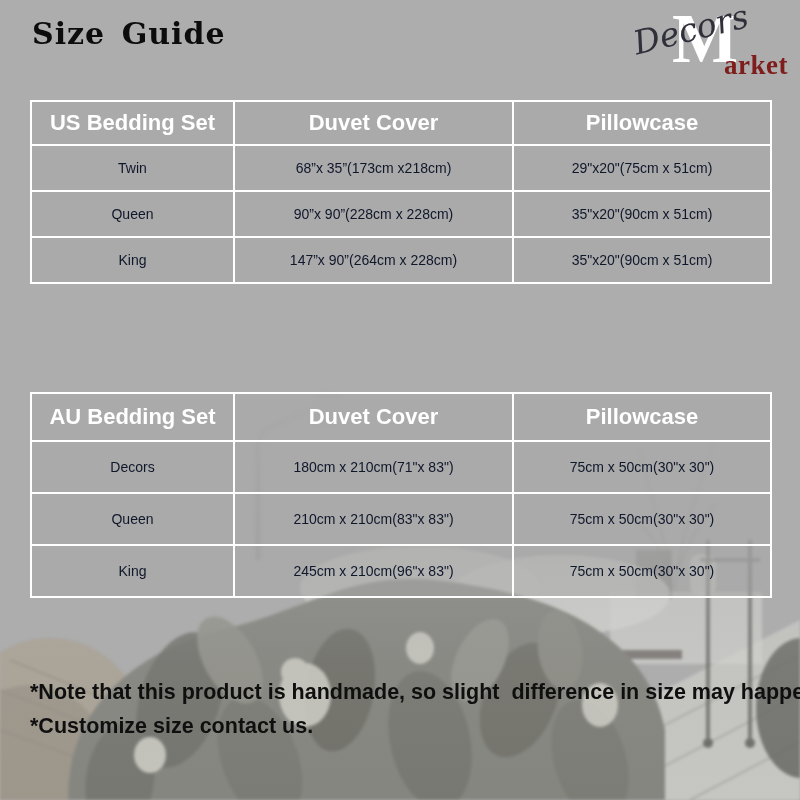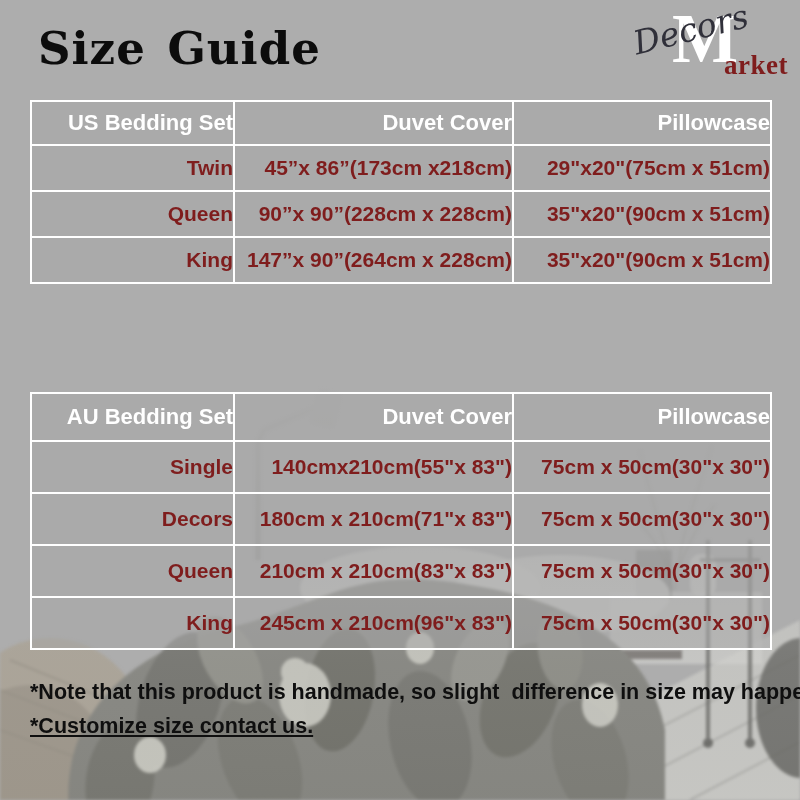--- a/index.html
+++ b/index.html
@@ -16,23 +16,23 @@
       rgba(173,173,173,1) 0%,
       rgba(173,173,173,1) 46%,
       rgba(173,173,173,0.82) 53%,
       rgba(173,173,173,0.55) 63%,
       rgba(173,173,173,0.34) 72%,
       rgba(173,173,173,0.20) 83%,
       rgba(173,173,173,0.12) 100%);
   }
   
   .page-title {
-    position:absolute; left:32px; top:16px; margin:6px;
+    position:absolute; left:32px; top:16px; margin:0;
     font-family:"DejaVu Serif", serif; font-weight:bold;
-    font-size:45px; letter-spacing:1px; word-spacing:5px; color:#0c0c0c;
+    font-size:30px; letter-spacing:1px; word-spacing:5px; color:#0c0c0c;
   }
   .logo { position:absolute; left:638px; top:12px; width:160px; height:78px; }
   .logo-initial {
     position:absolute; left:34px; top:-8px;
     font-family:"Liberation Serif", serif; font-weight:bold;
     font-size:70px; line-height:1; color:#ffffff;
   }
   .logo-rest {
     position:absolute; left:86px; top:38px;
     font-family:Liberation Serif, serif; font-weight:bold;
@@ -51,35 +51,35 @@
     border-collapse:collapse; table-layout:fixed;
   }
   #table-us { top:100px; }
   #table-au { top:392px; }
   .size-table col.c1 { width:203px; }
   .size-table col.c2 { width:279px; }
   .size-table col.c3 { width:258px; }
   .size-table th, .size-table td {
     border:2.5px solid #ffffff;
     background:rgba(167,167,167,0.55);
-    text-align:right; vertical-align:middle;
+    text-align:center; vertical-align:middle;
     color:#ffffff; padding:0; overflow:hidden; white-space:nowrap;
   }
   .size-table th { font-size:22px; font-weight:bold; }
   #table-us th { height:42px; }
   #table-us td { height:44px; }
   #table-au th { height:46px; }
   #table-au td { height:50px; }
-  .size-table td { font-size:21px; font-weight:bold; color:#7f1d1d; }
+  .size-table td { font-size:14px; font-weight:normal; color:#0f172a; }
   
   .footnotes { position:absolute; left:30px; top:681px; width:755px; color:#0f0f0f; }
   .note-line {
     font-size:21.5px; font-weight:bold; line-height:23px; white-space:pre;
   }
-  .note-line.second-note { margin-top:11px;text-decoration:underline; }
+  .note-line.second-note { margin-top:11px; }
 </style>
 </head>
 <body>
 
 <div class="stage">
 
   <svg class="photo-svg" viewBox="0 0 800 800" aria-hidden="true">
 
     <polygon points="450,800 800,620 800,800" fill="#c9c9c5"></polygon>
     <g stroke="#a6a6a2" stroke-width="2" opacity="0.8">
@@ -167,21 +167,21 @@
     <thead>
       <tr>
         <th>US Bedding Set</th>
         <th>Duvet Cover</th>
         <th>Pillowcase</th>
       </tr>
     </thead>
     <tbody>
       <tr>
         <td>Twin</td>
-        <td>45”x 86”(173cm x218cm)</td>
+        <td>68”x 35”(173cm x218cm)</td>
         <td>29"x20"(75cm x 51cm)</td>
       </tr>
       <tr>
         <td>Queen</td>
         <td>90”x 90”(228cm x 228cm)</td>
         <td>35"x20"(90cm x 51cm)</td>
       </tr>
       <tr>
         <td>King</td>
         <td>147”x 90”(264cm x 228cm)</td>
@@ -198,25 +198,20 @@
       </colgroup>
     <thead>
       <tr>
         <th>AU Bedding Set</th>
         <th>Duvet Cover</th>
         <th>Pillowcase</th>
       </tr>
     </thead>
     <tbody>
       <tr>
-        <td>Single</td>
-        <td>140cmx210cm(55"x 83")</td>
-        <td>75cm x 50cm(30"x 30")</td>
-      </tr>
-      <tr>
         <td>Decors</td>
         <td>180cm x 210cm(71"x 83")</td>
         <td>75cm x 50cm(30"x 30")</td>
       </tr>
       <tr>
         <td>Queen</td>
         <td>210cm x 210cm(83"x 83")</td>
         <td>75cm x 50cm(30"x 30")</td>
       </tr>
       <tr>

